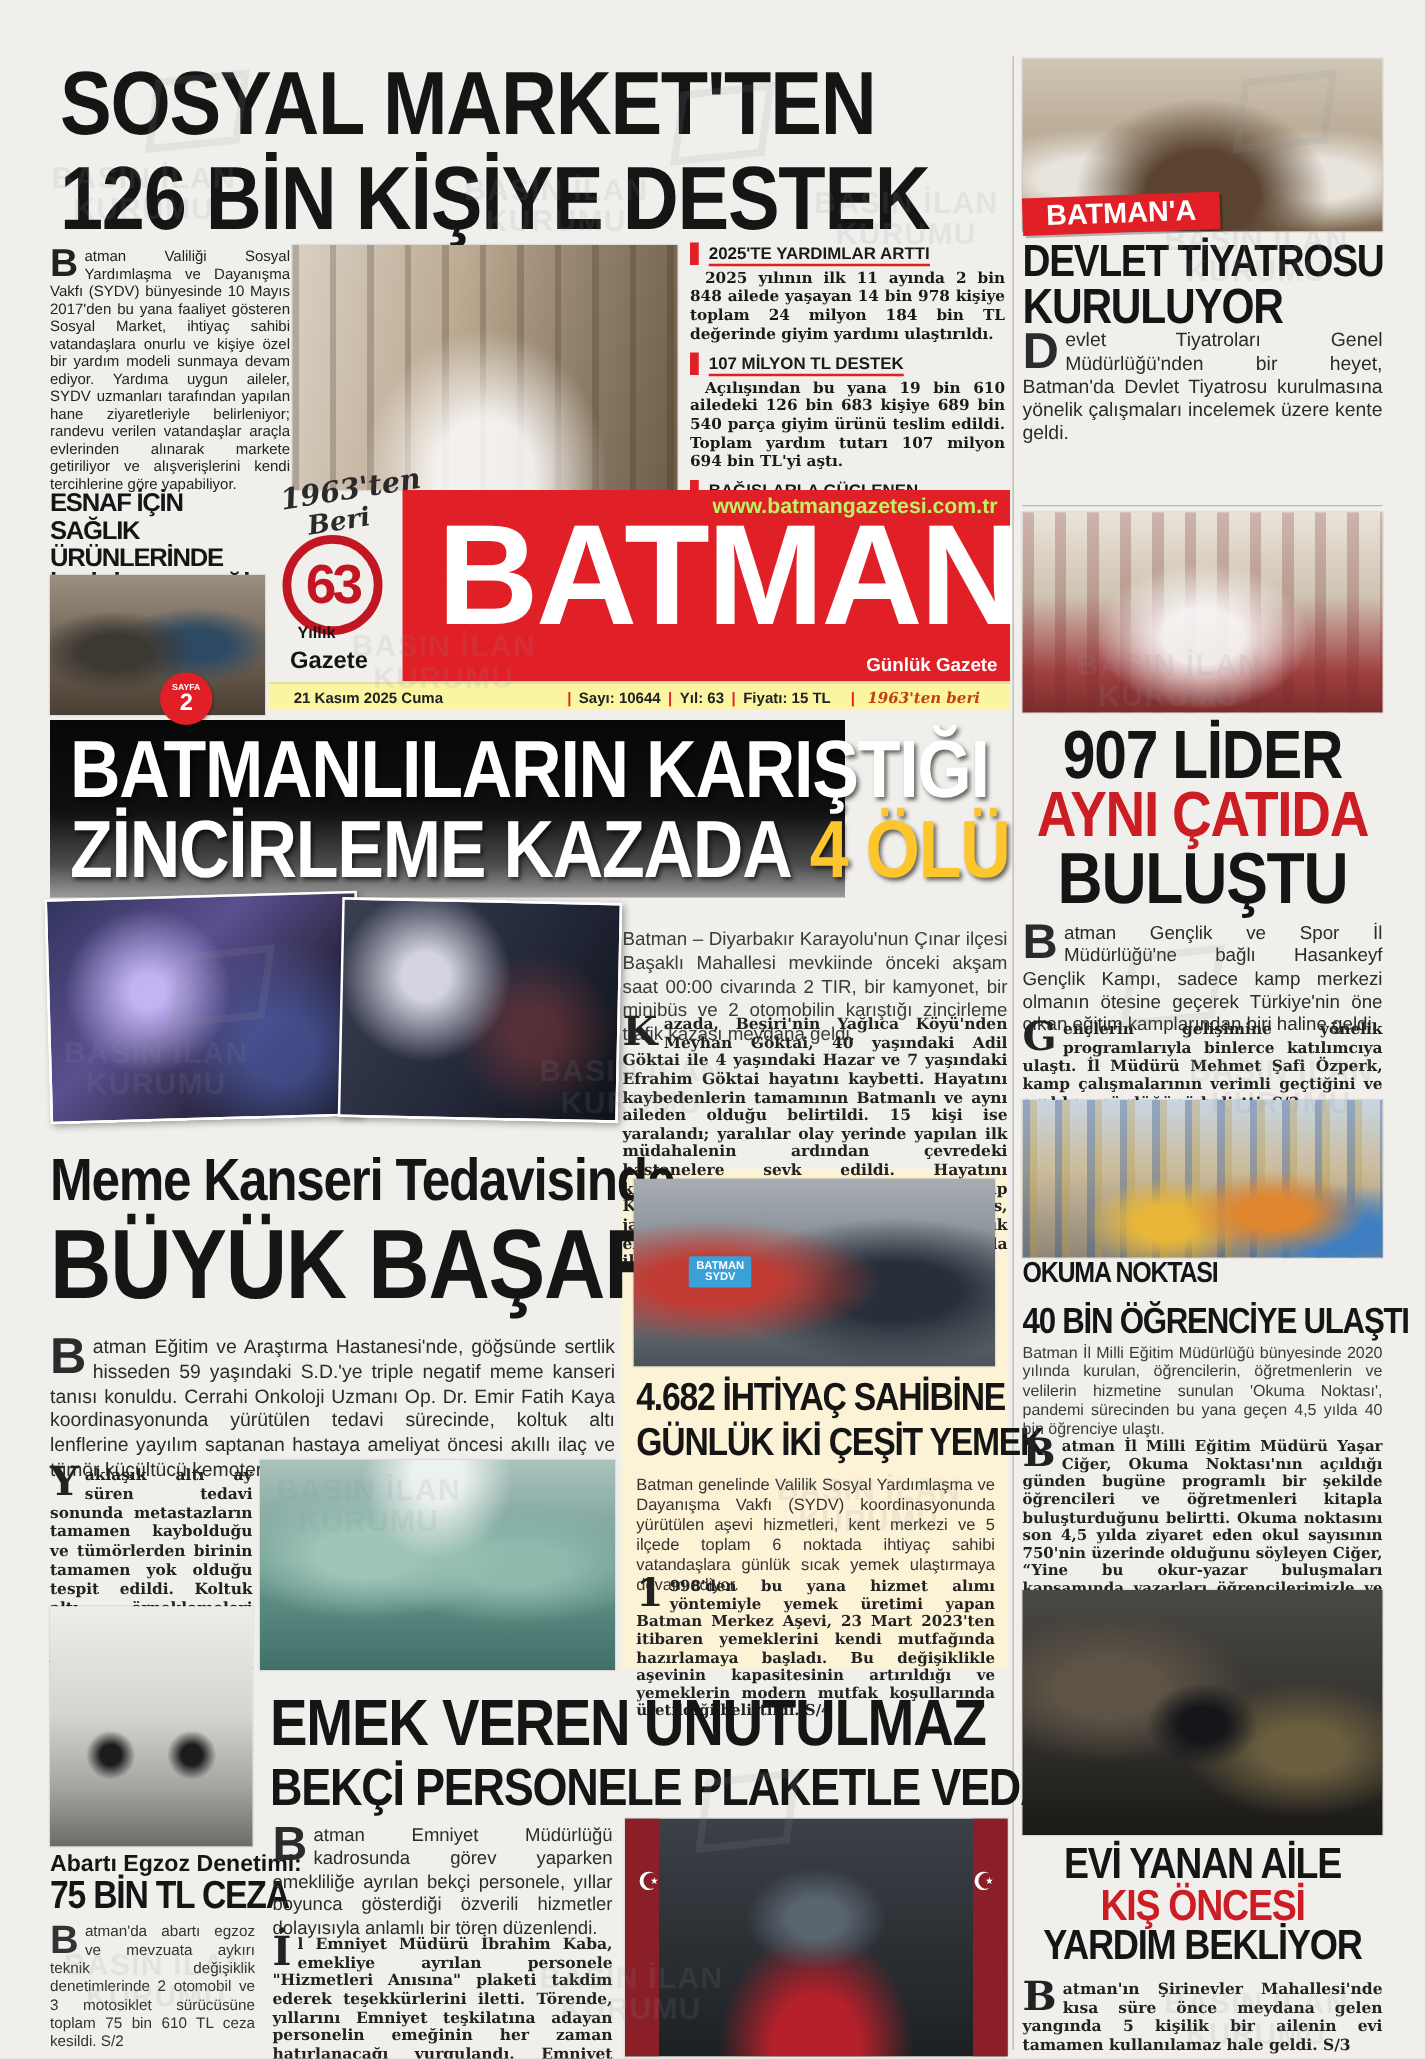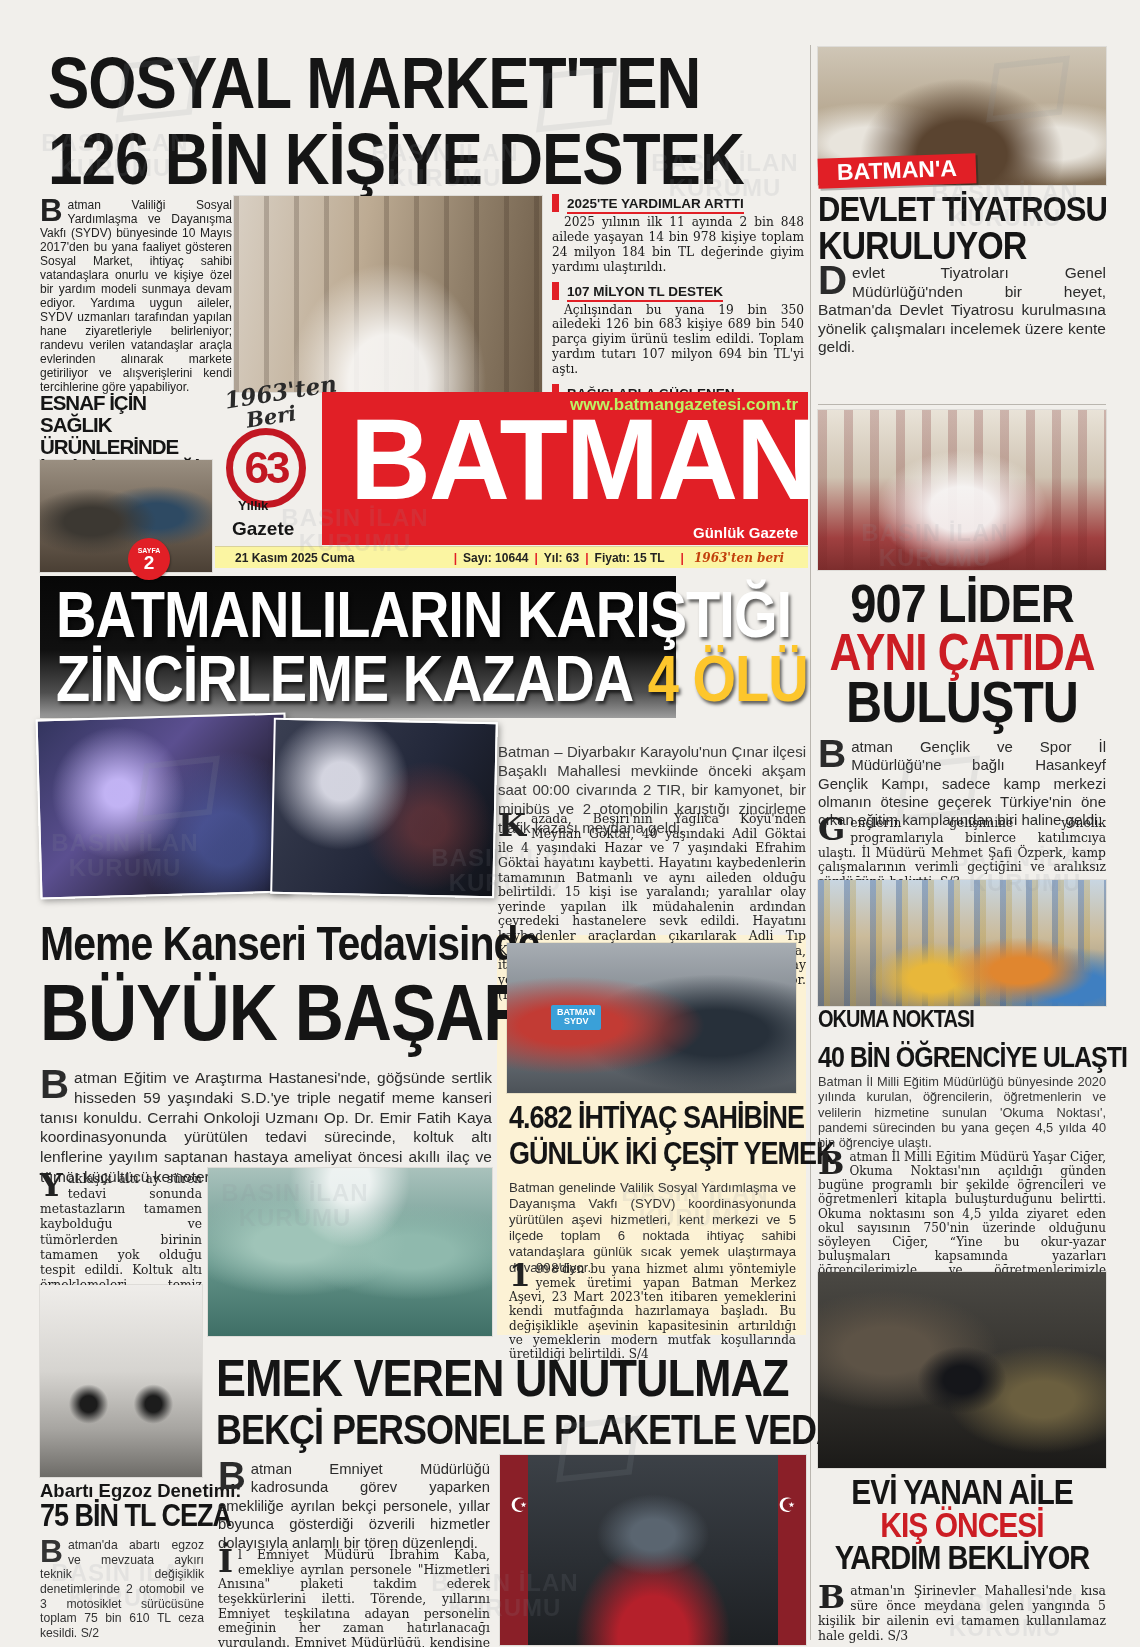--- a/index.html
+++ b/index.html
@@ -4,21 +4,21 @@
 <style>
   html,body{margin:0;padding:0;background:#dcdad6;}
   .page{position:relative;width:1140px;height:1647px;margin:0 auto;background:#f1efeb;overflow:hidden;
         font-family:"Liberation Sans",sans-serif;color:#1a1a1a;}
   .abs{position:absolute;}
   .hl{font-family:"Liberation Sans","DejaVu Sans",sans-serif;font-weight:bold;color:#151515;
       letter-spacing:-1px;line-height:.95;white-space:nowrap;}
   .cond{display:inline-block;transform:scaleY(1.16);transform-origin:left top;}
   .condC{display:inline-block;transform:scaleY(1.16);transform-origin:center top;}
   .sans{font-family:"Liberation Sans","DejaVu Sans",sans-serif;}
-  .serif{font-family:"DejaVu Serif","Liberation Serif",serif;}
+  .serif{font-family:"DejaVu Serif","Liberation Serif",serif;font-weight:bold;}
   .just{text-align:justify;}
   p{margin:0;}
   .dc::first-letter{float:left;font-size:2.6em;line-height:.78;padding:1px 5px 0 0;font-weight:bold;}
   .photo{background:#bbb;box-shadow:0 0 0 1px rgba(0,0,0,.08);}
   .wm{color:#8d939b;opacity:.13;font-weight:bold;font-size:24px;line-height:1.05;letter-spacing:1px;
       pointer-events:none;text-align:center;z-index:5;}
   .wbox{border:6px solid rgba(140,146,153,.14);transform:rotate(-6deg) skewX(-14deg);pointer-events:none;z-index:5;}
   .vline{background:#bab6af;width:1px;}
   .hline{background:#bab6af;height:1px;}
   .subhead{border-left:7px solid #e11f26;padding-left:8px;margin:0 0 3px 0;}
@@ -63,21 +63,21 @@
   <div class="abs photo z2" style="left:234px;top:196px;width:308px;height:196px;
               background:
                 radial-gradient(ellipse at 50% 95%, rgba(255,255,255,.85) 0 18%, transparent 45%),
                 repeating-linear-gradient(90deg, rgba(50,35,25,.22) 0 5px, transparent 5px 30px),
                 linear-gradient(100deg,#d9d0c4 0%,#bdab93 40%,#8f7e68 72%,#6d5c48 100%);"></div>
 
   <div class="abs z2" style="left:552px;top:194px;width:252px">
     <div class="subhead"><span>2025'TE YARDIMLAR ARTTI</span></div>
     <p class="serif just subbody">2025 yılının ilk 11 ayında 2 bin 848 ailede yaşayan 14 bin 978 kişiye toplam 24 milyon 184 bin TL değerinde giyim yardımı ulaştırıldı.</p>
     <div class="subhead"><span>107 MİLYON TL DESTEK</span></div>
-    <p class="serif just subbody">Açılışından bu yana 19 bin 350 ailedeki 126 bin 683 kişiye 689 bin 540 parça giyim ürünü teslim edildi. Toplam yardım tutarı 107 milyon 694 bin TL'yi aştı.</p>
+    <p class="serif just subbody">Açılışından bu yana 19 bin 610 ailedeki 126 bin 683 kişiye 689 bin 540 parça giyim ürünü teslim edildi. Toplam yardım tutarı 107 milyon 694 bin TL'yi aştı.</p>
     <div class="subhead"><span>BAĞIŞLARLA GÜÇLENEN DAYANIŞMA</span></div>
     <p class="serif just subbody">Sosyal Market'teki tüm ürünler özel ve tüzel kişi bağışlarıyla temin ediliyor. Uygulama, Batman'da sosyal dayanışmanın en etkili örneklerinden biri olarak faaliyetlerini sürdürüyor. (Murat Ezgin)</p>
   </div>
 
   <div class="abs photo z2" style="left:818px;top:47px;width:288px;height:138px;
               background:
                 radial-gradient(ellipse at 50% 78%, #5a4430 0 22%, transparent 50%),
                 radial-gradient(ellipse at 18% 70%, #e8e4dc 0 12%, transparent 30%),
                 radial-gradient(ellipse at 82% 70%, #e8e4dc 0 12%, transparent 30%),
                 linear-gradient(180deg,#cfc6b6 0%,#b7a891 50%,#7e6a52 100%);"></div>

